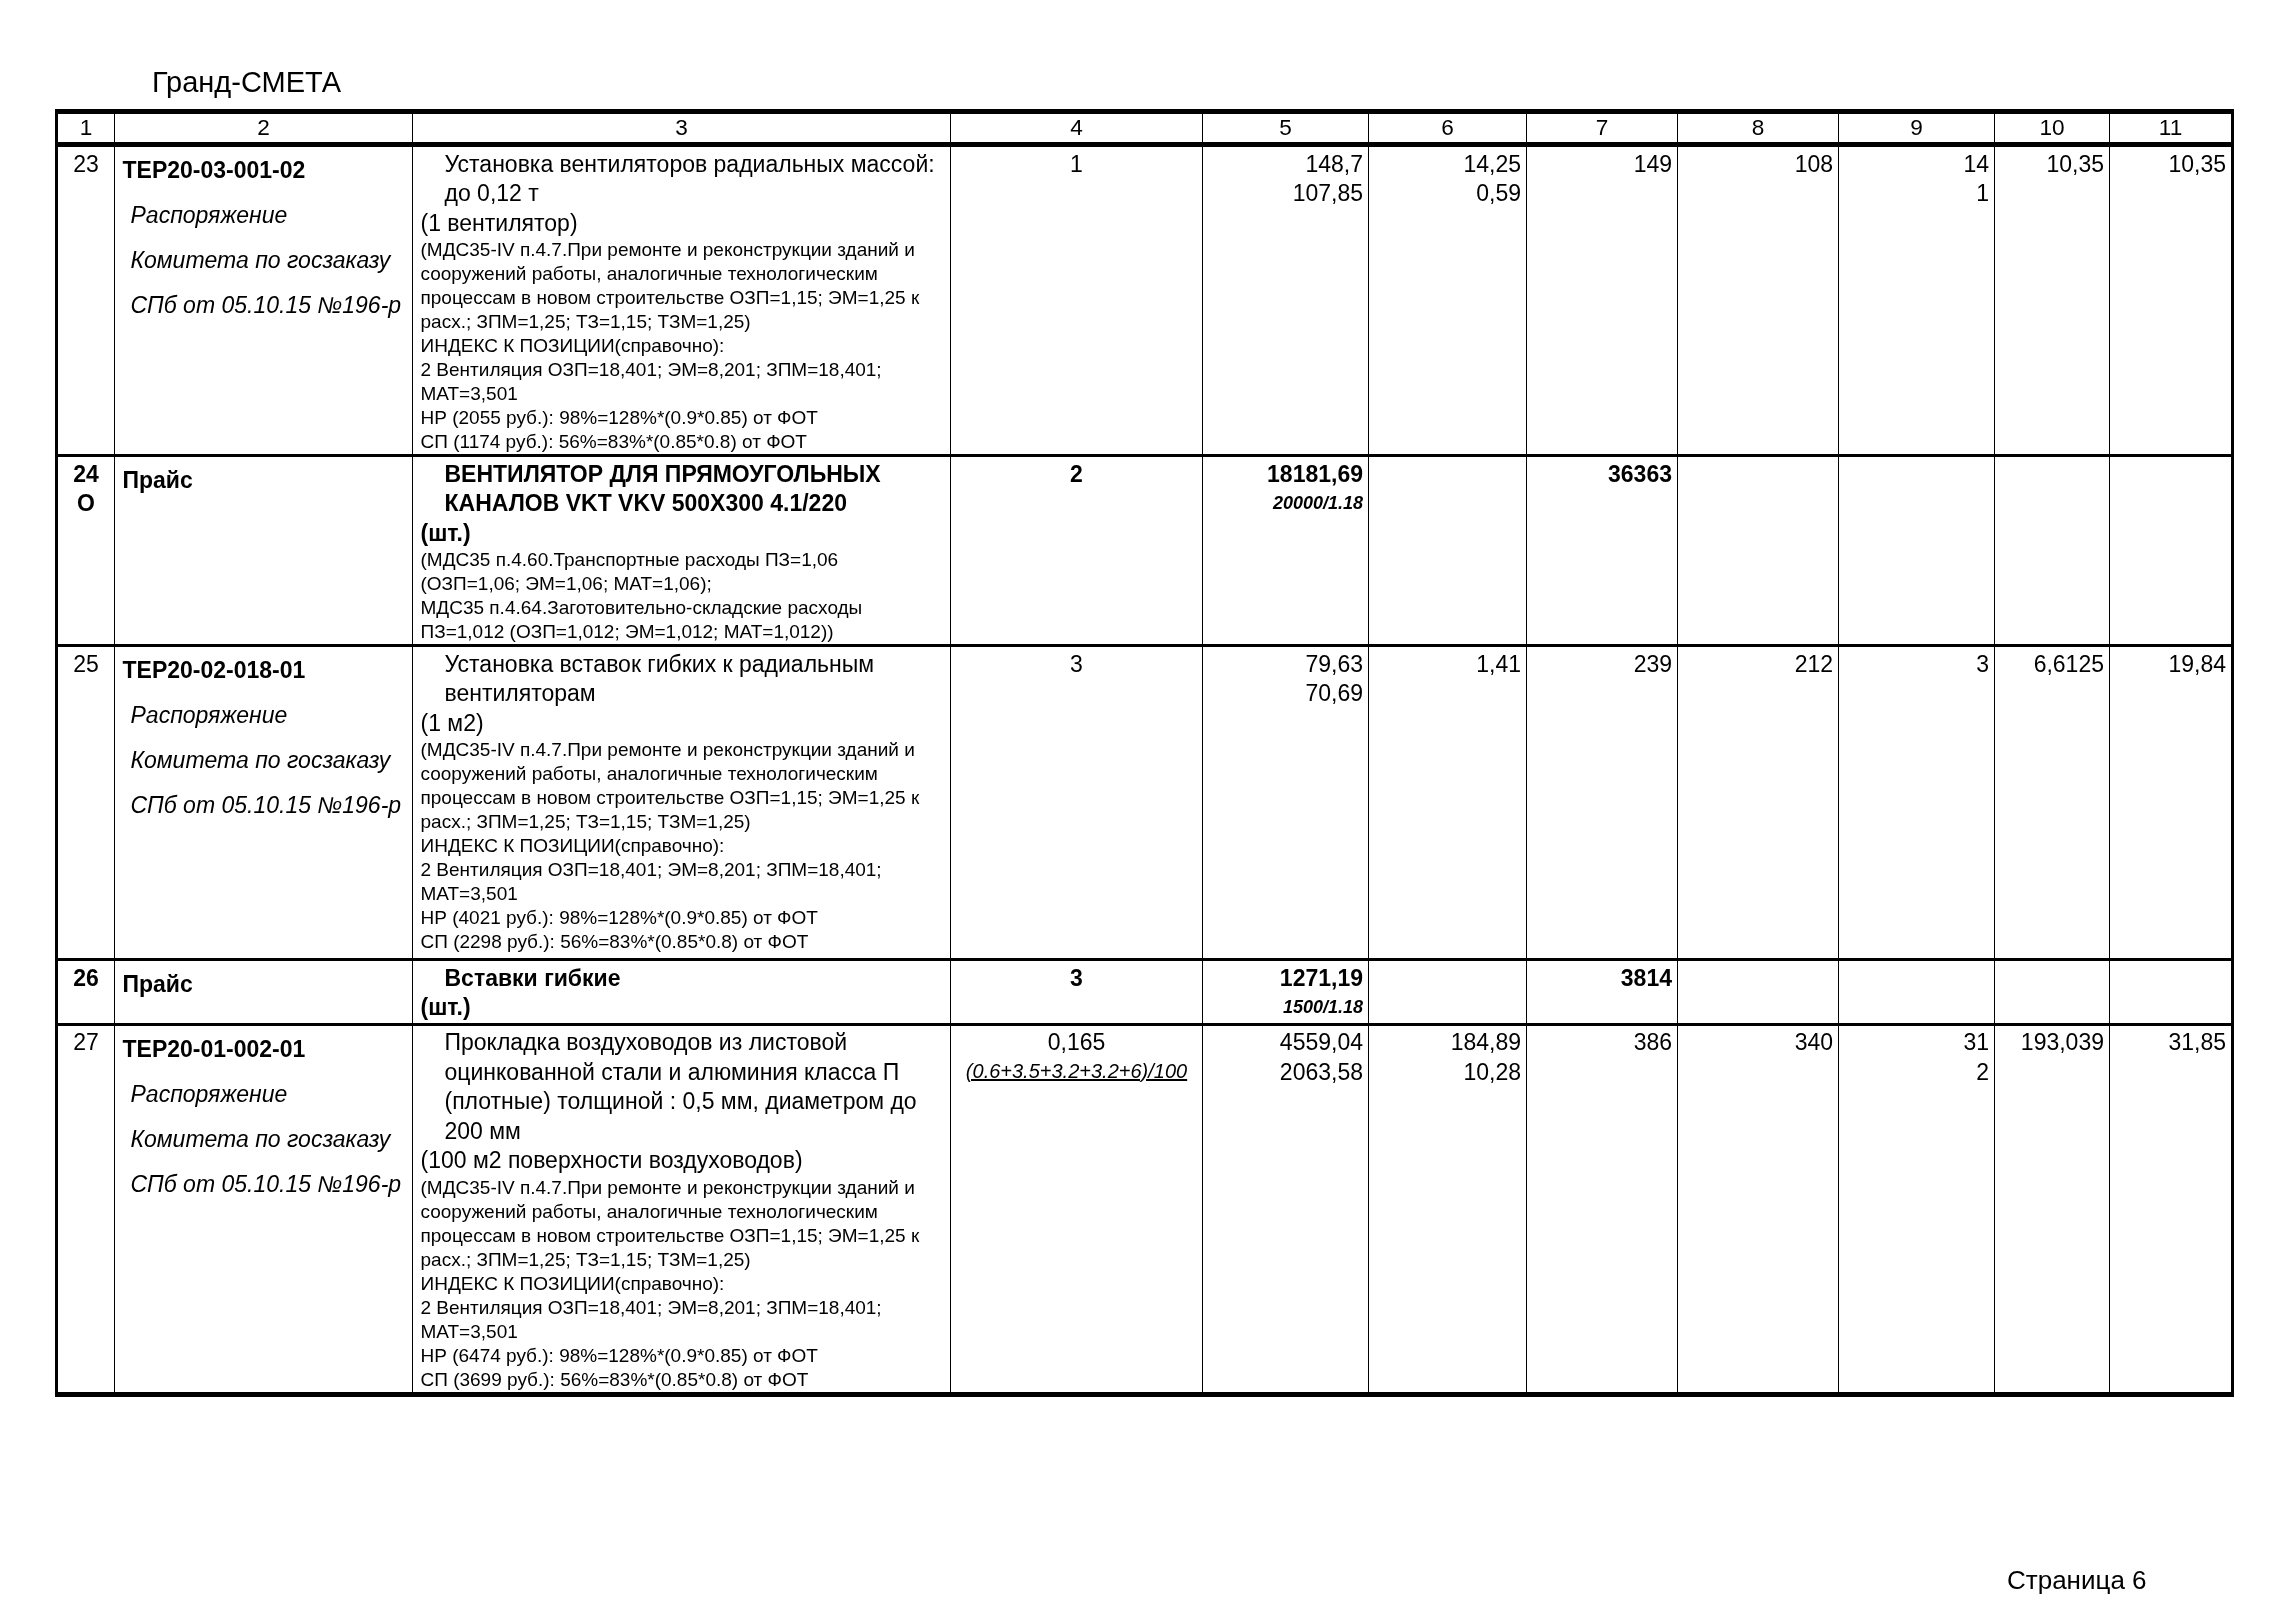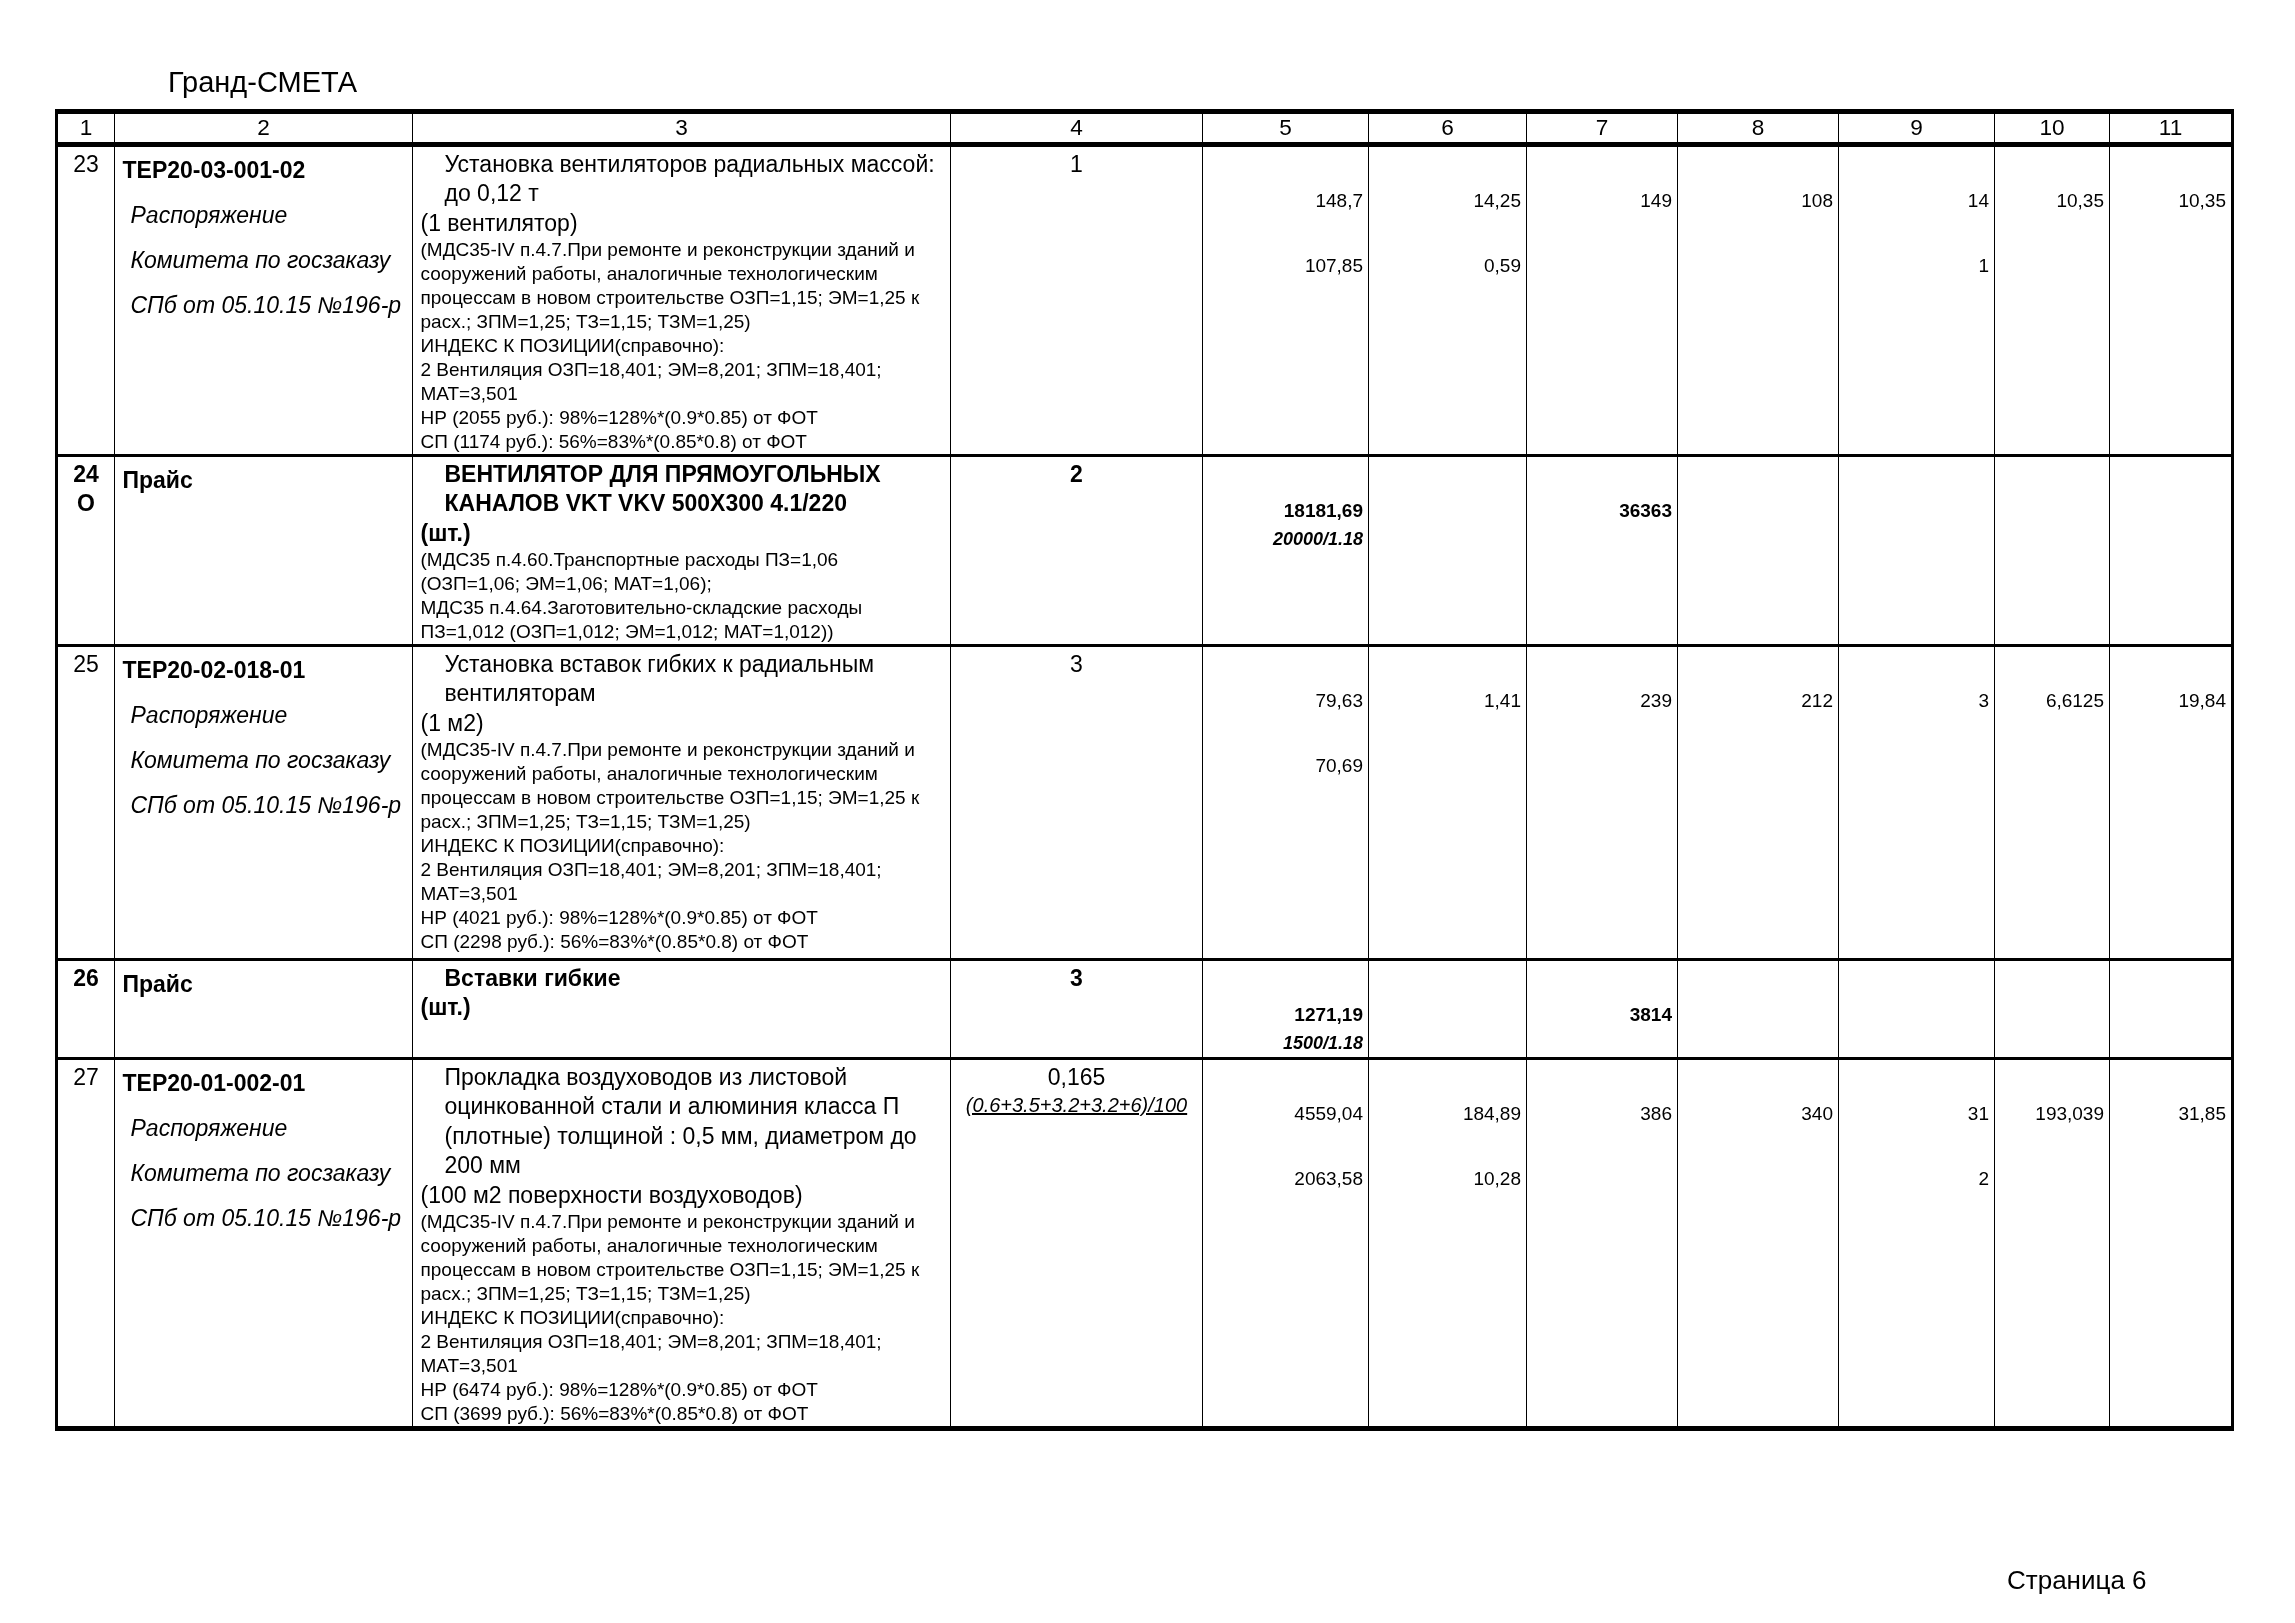--- a/index.html
+++ b/index.html
@@ -4,21 +4,21 @@
 <style>
   html,body{margin:0;padding:0;background:#888;}
   .page{
     position:relative;
     width:2295px;height:1623px;
     background:#ffffff;color:#000;
     font-family:"Liberation Sans", sans-serif;
     overflow:hidden;
   }
   .doc-title{
-    position:absolute;left:168px;top:67px;
+    position:absolute;left:152px;top:67px;
     font-size:29px;line-height:31px;
   }
   table.est{
     position:absolute;left:55px;top:109px;
     width:2177px;
     border-collapse:collapse;table-layout:fixed;
     border:3.1px solid #000;
     border-top-width:5.7px;
     border-bottom-width:5.7px;
   }
@@ -41,21 +41,21 @@
   .code{font-size:23px;line-height:45px;font-weight:bold;white-space:nowrap;}
   .code-note{font-size:23px;line-height:45px;font-style:italic;white-space:nowrap;margin-left:8px;}
   td.c3{padding:2.5px 7.5px 0 7.5px;}
   .name{font-size:23px;line-height:29.5px;margin-left:24px;}
   .unit{font-size:23px;line-height:29.5px;}
   .note{font-size:19px;line-height:24px;}
   td.c4{text-align:center;padding-top:2.5px;}
   .qty{font-size:23px;line-height:29.5px;}
   .qty-formula{font-size:20px;line-height:26px;font-style:italic;text-decoration:underline;}
   td.cnum{text-align:right;padding:2.5px 5px 0 2.5px;}
-  .val{font-size:19px;line-height:29.5px;margin-top:36px;}
+  .val{font-size:23px;line-height:29.5px;}
   .val-formula{font-size:18px;line-height:28px;font-style:italic;}
 
   tr.bold-row .num,
   tr.bold-row .name,
   tr.bold-row .unit,
   tr.bold-row .qty,
   tr.bold-row .val{font-weight:bold;}
   tr.bold-row .qty-formula,
   tr.bold-row .val-formula{font-weight:bold;}
 

